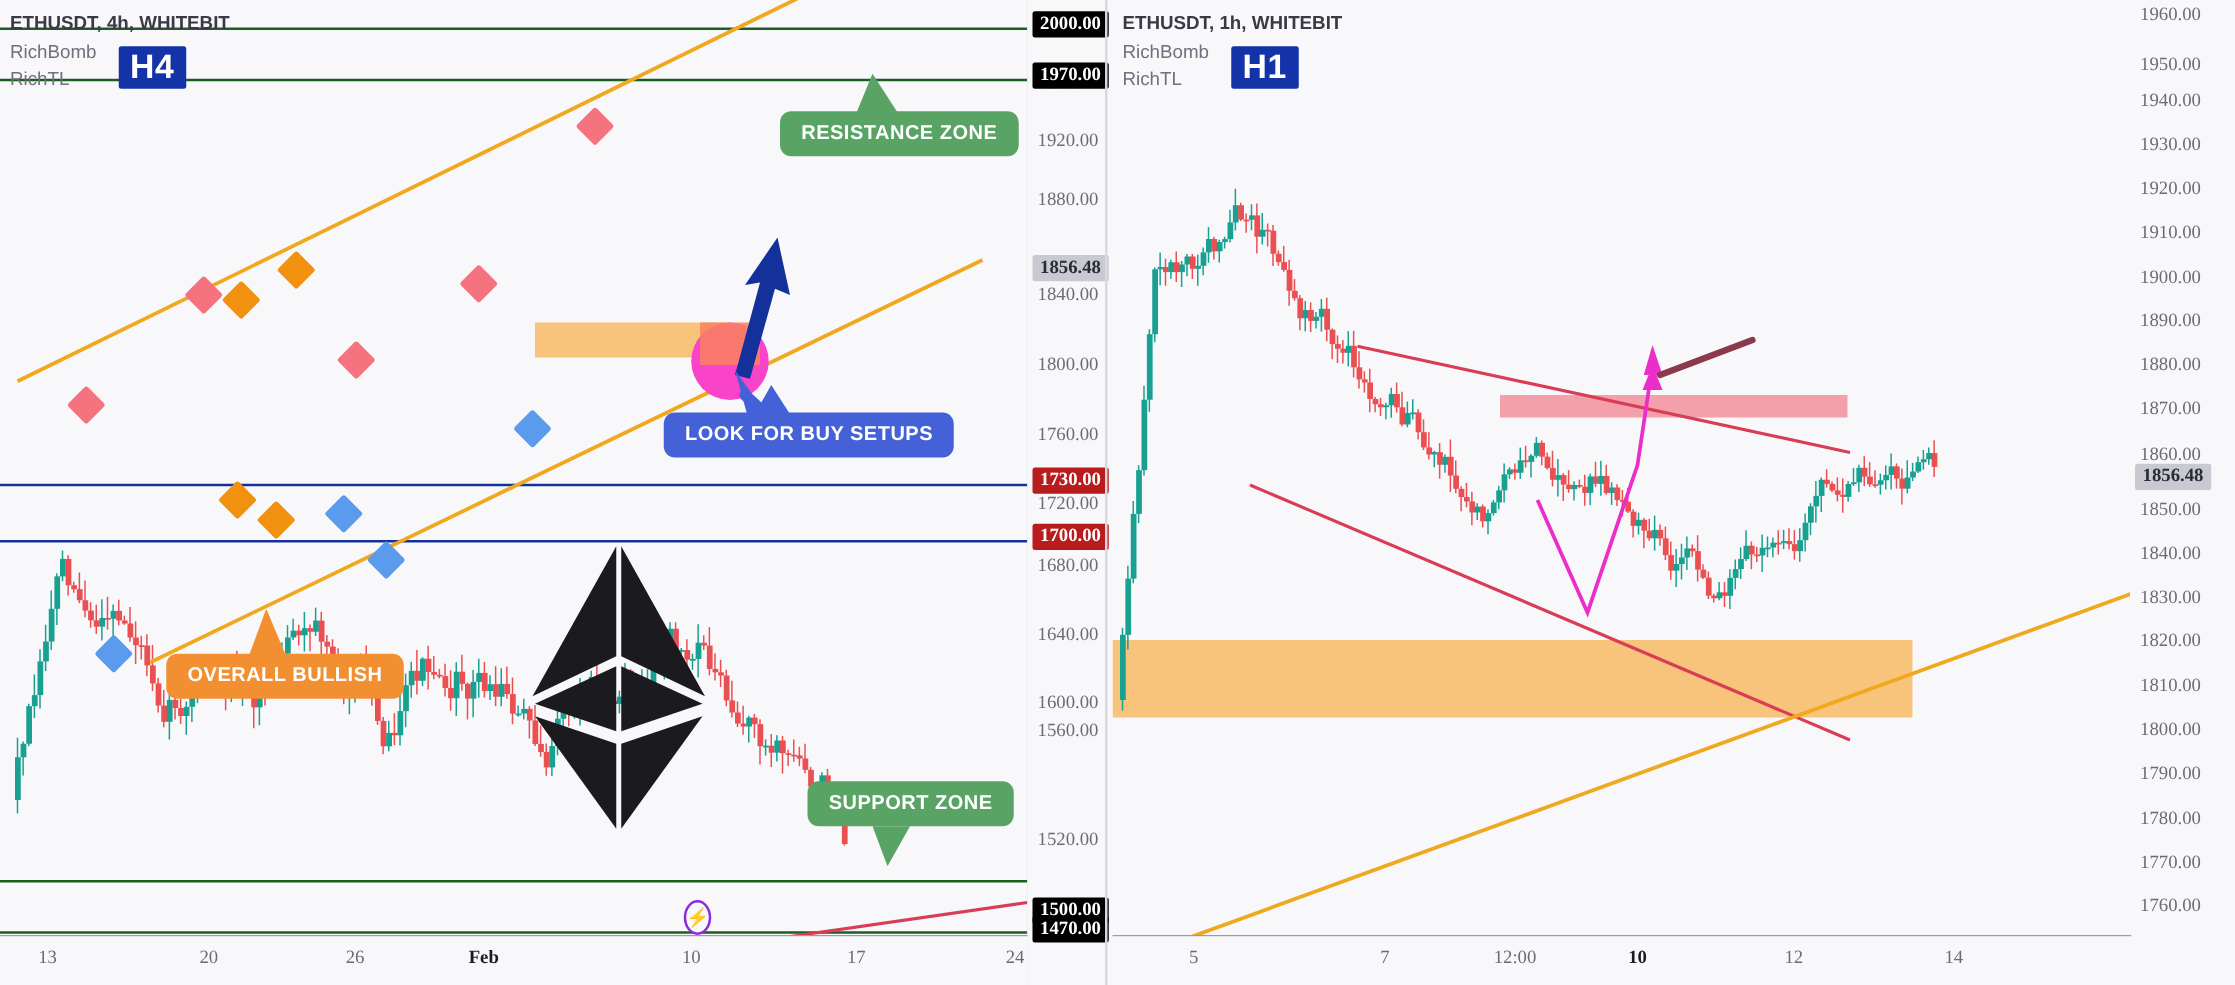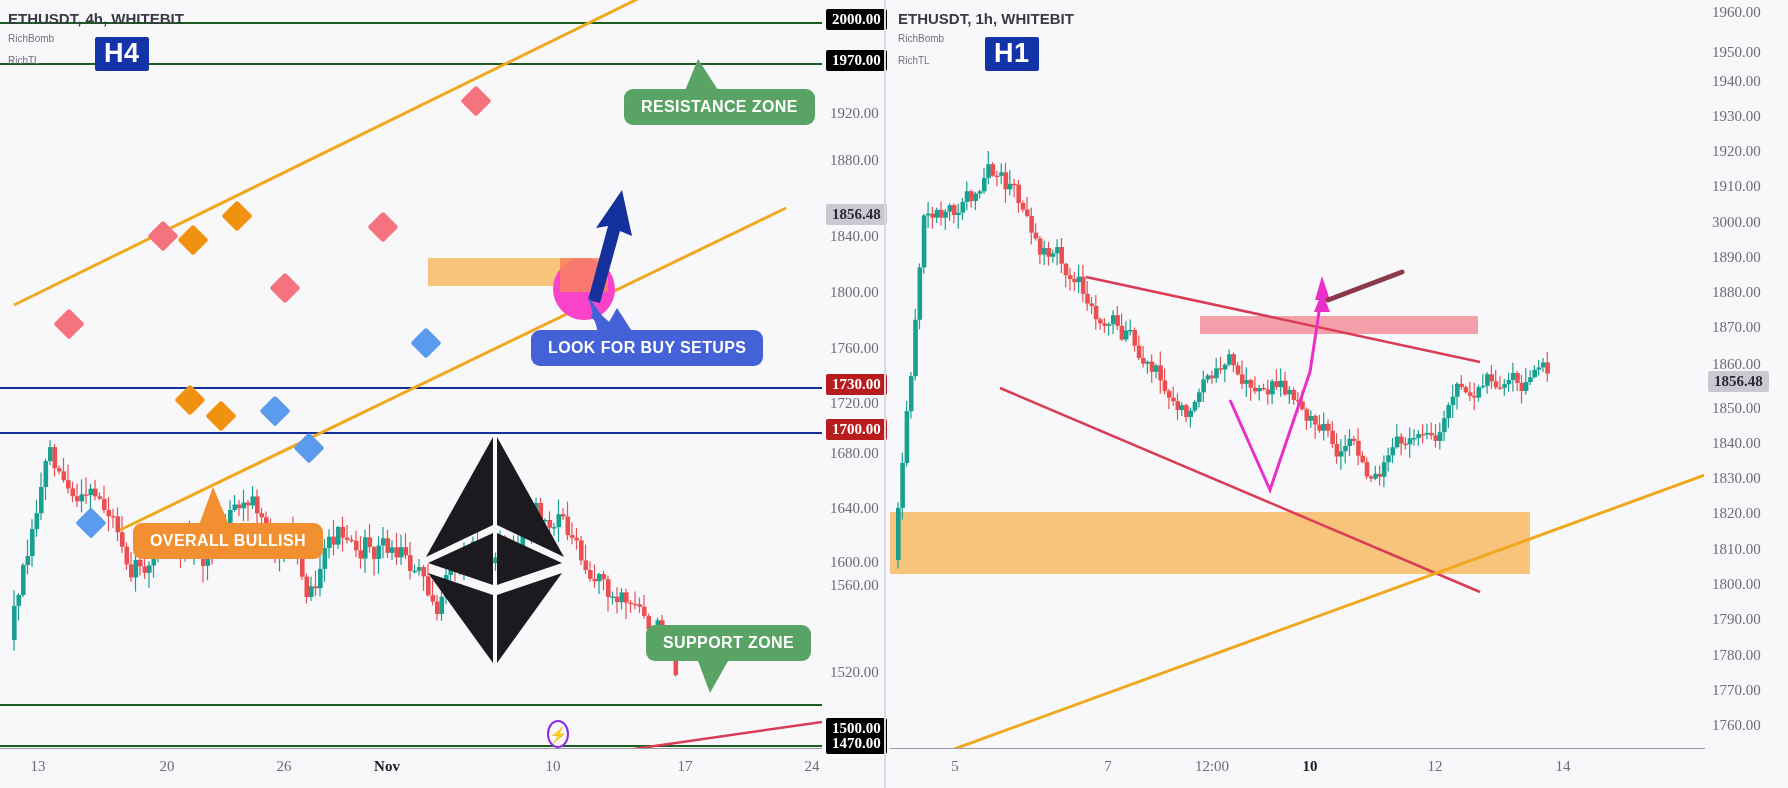--- a/index.html
+++ b/index.html
@@ -57,21 +57,21 @@
     white-space: nowrap;
   }
   .axis-x .xt.bold { color: #1b1b24; font-weight: bold; }
 
   .hline { position: absolute; left: 0; height: 0; border-top-style: solid; }
   .hline.green { border-top-width: 2px; border-top-color: #1b5e20; }
   .hline.navy  { border-top-width: 2px; border-top-color: #14309b; }
 
   .sym { position: absolute; font-family: "Liberation Sans", sans-serif; }
   .sym-title { font-size: 15px; font-weight: bold; color: #3a3a46; white-space: nowrap; }
-  .sym-sub   { font-size: 10px; color: #70707e; white-space: nowrap; }
+  .sym-sub   { font-size: 15px; color: #70707e; white-space: nowrap; }
 
   .tf-badge {
     position: absolute; background: #1433a8; color: #fff;
     font-size: 27px; font-weight: bold; letter-spacing: .5px;
     padding: 2px 9px 4px 9px; border-radius: 2px; line-height: 1.05;
   }
 
   .bubble {
     position: absolute; border-radius: 9px; color: #fff;
     font-size: 16px; font-weight: bold; letter-spacing: .4px;
@@ -533,21 +533,21 @@
         <div class="ylabel-box green" style="top: 718px;">1500.00</div>
         <div class="ylabel-box green" style="top: 733px;">1470.00</div>
       </div>
   </div>
 
   <div class="axis-x" id="axis-x-left">
     <div id="xticks-left">
         <div class="xt" style="left: 38px;">13</div>
         <div class="xt" style="left: 167px;">20</div>
         <div class="xt" style="left: 284px;">26</div>
-        <div class="xt bold" style="left: 387px;">Nov</div>
+        <div class="xt bold" style="left: 387px;">Feb</div>
         <div class="xt" style="left: 553px;">10</div>
         <div class="xt" style="left: 685px;">17</div>
         <div class="xt" style="left: 812px;">24</div>
       </div>
   </div>
 
   <div class="divider"></div>
 
   <div class="panel" id="panel-right">
 
@@ -895,21 +895,21 @@
   </div>
 
   <div class="axis-y" id="axis-y-right">
     <div id="ticks-right">
         <div class="tick" style="top: 4px;">1960.00</div>
         <div class="tick" style="top: 44px;">1950.00</div>
         <div class="tick" style="top: 73px;">1940.00</div>
         <div class="tick" style="top: 108px;">1930.00</div>
         <div class="tick" style="top: 143px;">1920.00</div>
         <div class="tick" style="top: 178px;">1910.00</div>
-        <div class="tick" style="top: 214px;">3000.00</div>
+        <div class="tick" style="top: 214px;">1900.00</div>
         <div class="tick" style="top: 249px;">1890.00</div>
         <div class="tick" style="top: 284px;">1880.00</div>
         <div class="tick" style="top: 319px;">1870.00</div>
         <div class="tick" style="top: 356px;">1860.00</div>
         <div class="tick" style="top: 400px;">1850.00</div>
         <div class="tick" style="top: 435px;">1840.00</div>
         <div class="tick" style="top: 470px;">1830.00</div>
         <div class="tick" style="top: 505px;">1820.00</div>
         <div class="tick" style="top: 541px;">1810.00</div>
         <div class="tick" style="top: 576px;">1800.00</div>

